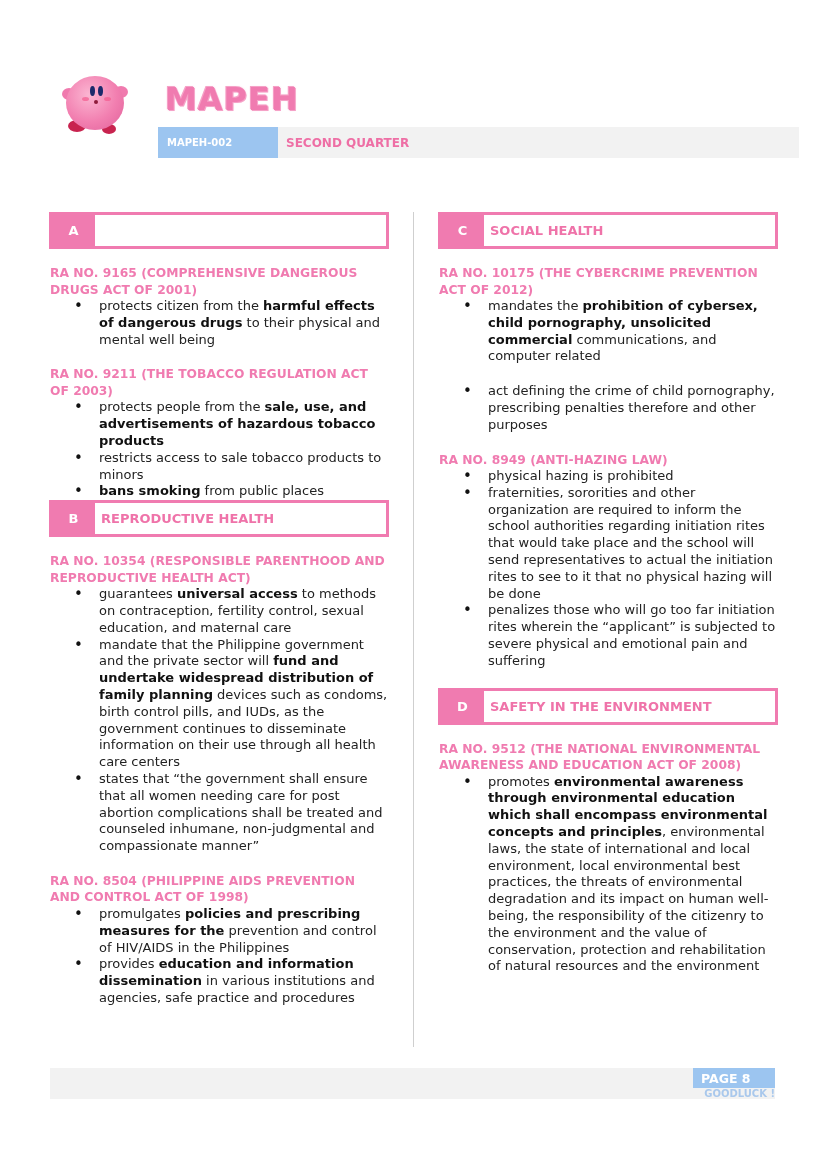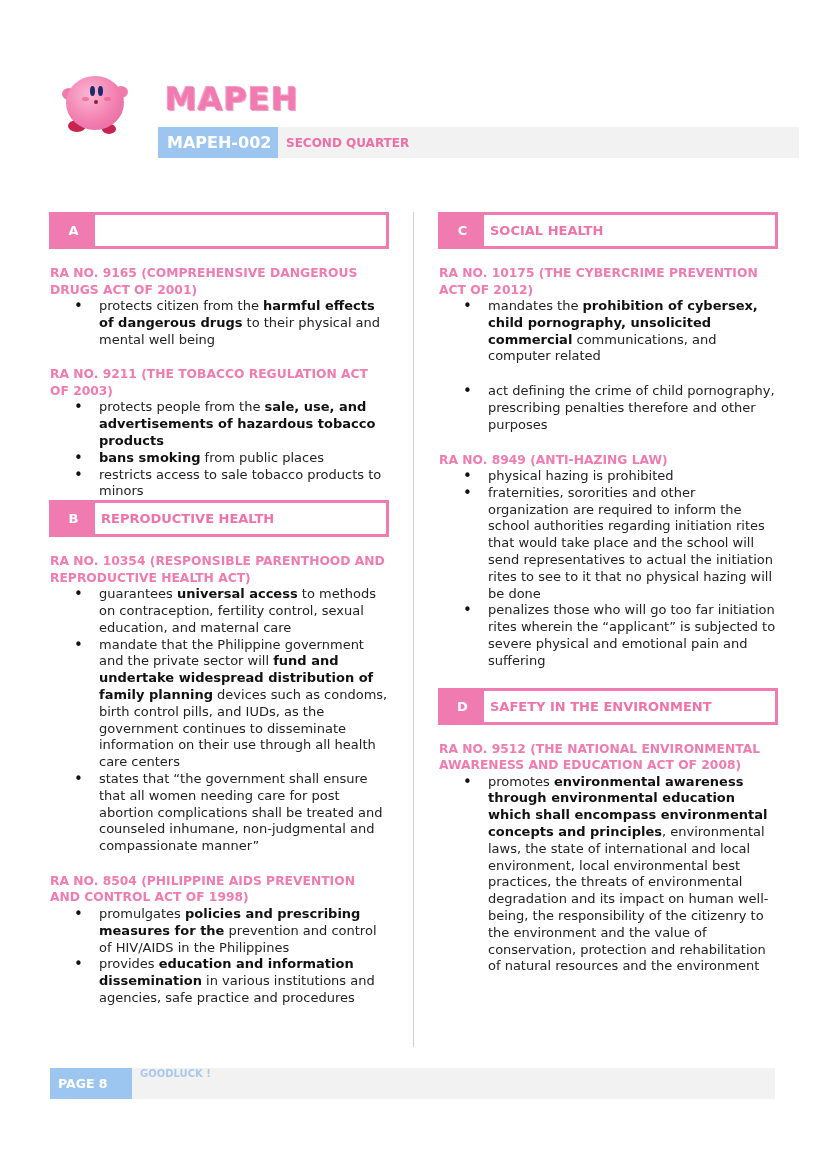--- a/index.html
+++ b/index.html
@@ -17,40 +17,40 @@
   .mascot .eye.l { left: 28px; } .mascot .eye.r { left: 36px; }
   .mascot .mouth { position: absolute; left: 32px; top: 28px; width: 4px; height: 4px; border-radius: 50%; background: #8e1b3b; }
   .mascot .blush { position: absolute; top: 25px; width: 7px; height: 4px; border-radius: 50%; background: #f35b8f; opacity: .7; }
   .mascot .blush.l { left: 20px; } .mascot .blush.r { left: 42px; }
 
   .title { position: absolute; left: 165px; top: 80px; font-family: "DejaVu Sans", sans-serif; font-weight: 900;
     font-size: 32px; letter-spacing: 1px; color: #f07bb0;
     text-shadow: 0 0 2px #f7a8cb, 1px 1px 0 #f5a0c6, -1px -1px 0 #f5a0c6; }
 
   .hdr-bar { position: absolute; left: 158px; top: 127px; width: 641px; height: 31px; background: #f2f2f2; display: flex; align-items: center; }
-  .hdr-code { width: 120px; height: 31px; background: #9cc5f0; color: #ffffff; font-weight: bold; font-size: 16px; display: flex; align-items: center; padding-left: 9px; }
+  .hdr-code { width: 120px; height: 31px; background: #9cc5f0; color: #ffffff; font-weight: bold; font-size: 10px; display: flex; align-items: center; padding-left: 9px; }
   .hdr-quarter { color: #ee6fa5; font-weight: bold; font-size: 12px; padding-left: 8px; }
 
   .divider { position: absolute; left: 413px; top: 212px; width: 1px; height: 835px; background: #cfcfcf; }
 
   .col { position: absolute; top: 212px; }
   .col.left { left: 49px; width: 340px; }
   .col.right { left: 438px; width: 340px; }
 
   .sec-head { display: flex; height: 37px; border: 3px solid #f07bb0; background: #fff; margin-bottom: 16px; }
   .sec-letter { width: 43px; background: #f07bb0; color: #fff; font-weight: bold; font-size: 13px; display: flex; align-items: center; justify-content: center; }
   .sec-title { color: #ef73a9; font-weight: bold; font-size: 13px; display: flex; align-items: center; padding-left: 6px; }
 
   .law { color: #f07bb0; font-weight: bold; font-size: 12.3px; line-height: 16.5px; margin-left: 1px; }
   ul.points { list-style: none; margin: 0 0 18px 0; }
   ul.points li { position: relative; padding-left: 50px; font-size: 13px; line-height: 16.8px; color: #222; }
   ul.points li::before { content: "\2022"; position: absolute; left: 25px; top: 0; font-size: 15px; color: #111; }
   ul.points li b { font-weight: bold; color: #111; }
 
-  .footer-bar { position: absolute; left: 50px; top: 1068px; width: 725px; height: 31px; background: #f2f2f2; display: flex; align-items: flex-start; }
+  .footer-bar { position: absolute; left: 50px; top: 1068px; width: 725px; height: 31px; background: #f2f2f2; display: flex; align-items: flex-end; flex-direction: column; }
   .footer-page { width: 82px; height: 31px; background: #9cc5f0; color: #fff; font-weight: bold; font-size: 12.5px; display: flex; align-items: center; padding-left: 8px; }
   .footer-msg { color: #a9c8ec; font-weight: bold; font-size: 10px; padding-left: 8px; }
 </style>
 </head>
 <body>
 
 <div class="mascot">
   <div class="arm-l"></div>
     <div class="arm-r"></div>
   <div class="foot-l"></div>
@@ -76,22 +76,22 @@
   </div>
 
   <div class="law">RA NO. 9165 (COMPREHENSIVE DANGEROUS DRUGS ACT OF 2001)</div>
   <ul class="points">
     <li><span>protects citizen from the </span><b>harmful effects of dangerous drugs</b><span> to their physical and mental well being</span></li>
   </ul>
 
   <div class="law">RA NO. 9211 (THE TOBACCO REGULATION ACT OF 2003)</div>
   <ul class="points" style="margin-bottom:0">
     <li><span>protects people from the </span><b>sale, use, and advertisements of hazardous tobacco products</b><span></span></li>
+    <li><span>restricts access to sale tobacco products to minors</span><b></b><span></span></li>
     <li><span></span><b>bans smoking</b><span> from public places</span></li>
-    <li><span>restricts access to sale tobacco products to minors</span><b></b><span></span></li>
   </ul>
 
   <div class="sec-head">
     <div class="sec-letter">B</div>
     <div class="sec-title">REPRODUCTIVE HEALTH</div>
   </div>
 
   <div class="law">RA NO. 10354 (RESPONSIBLE PARENTHOOD AND REPRODUCTIVE HEALTH ACT)</div>
   <ul class="points">
     <li><span>guarantees </span><b>universal access</b><span> to methods on contraception, fertility control, sexual education, and maternal care</span></li>

